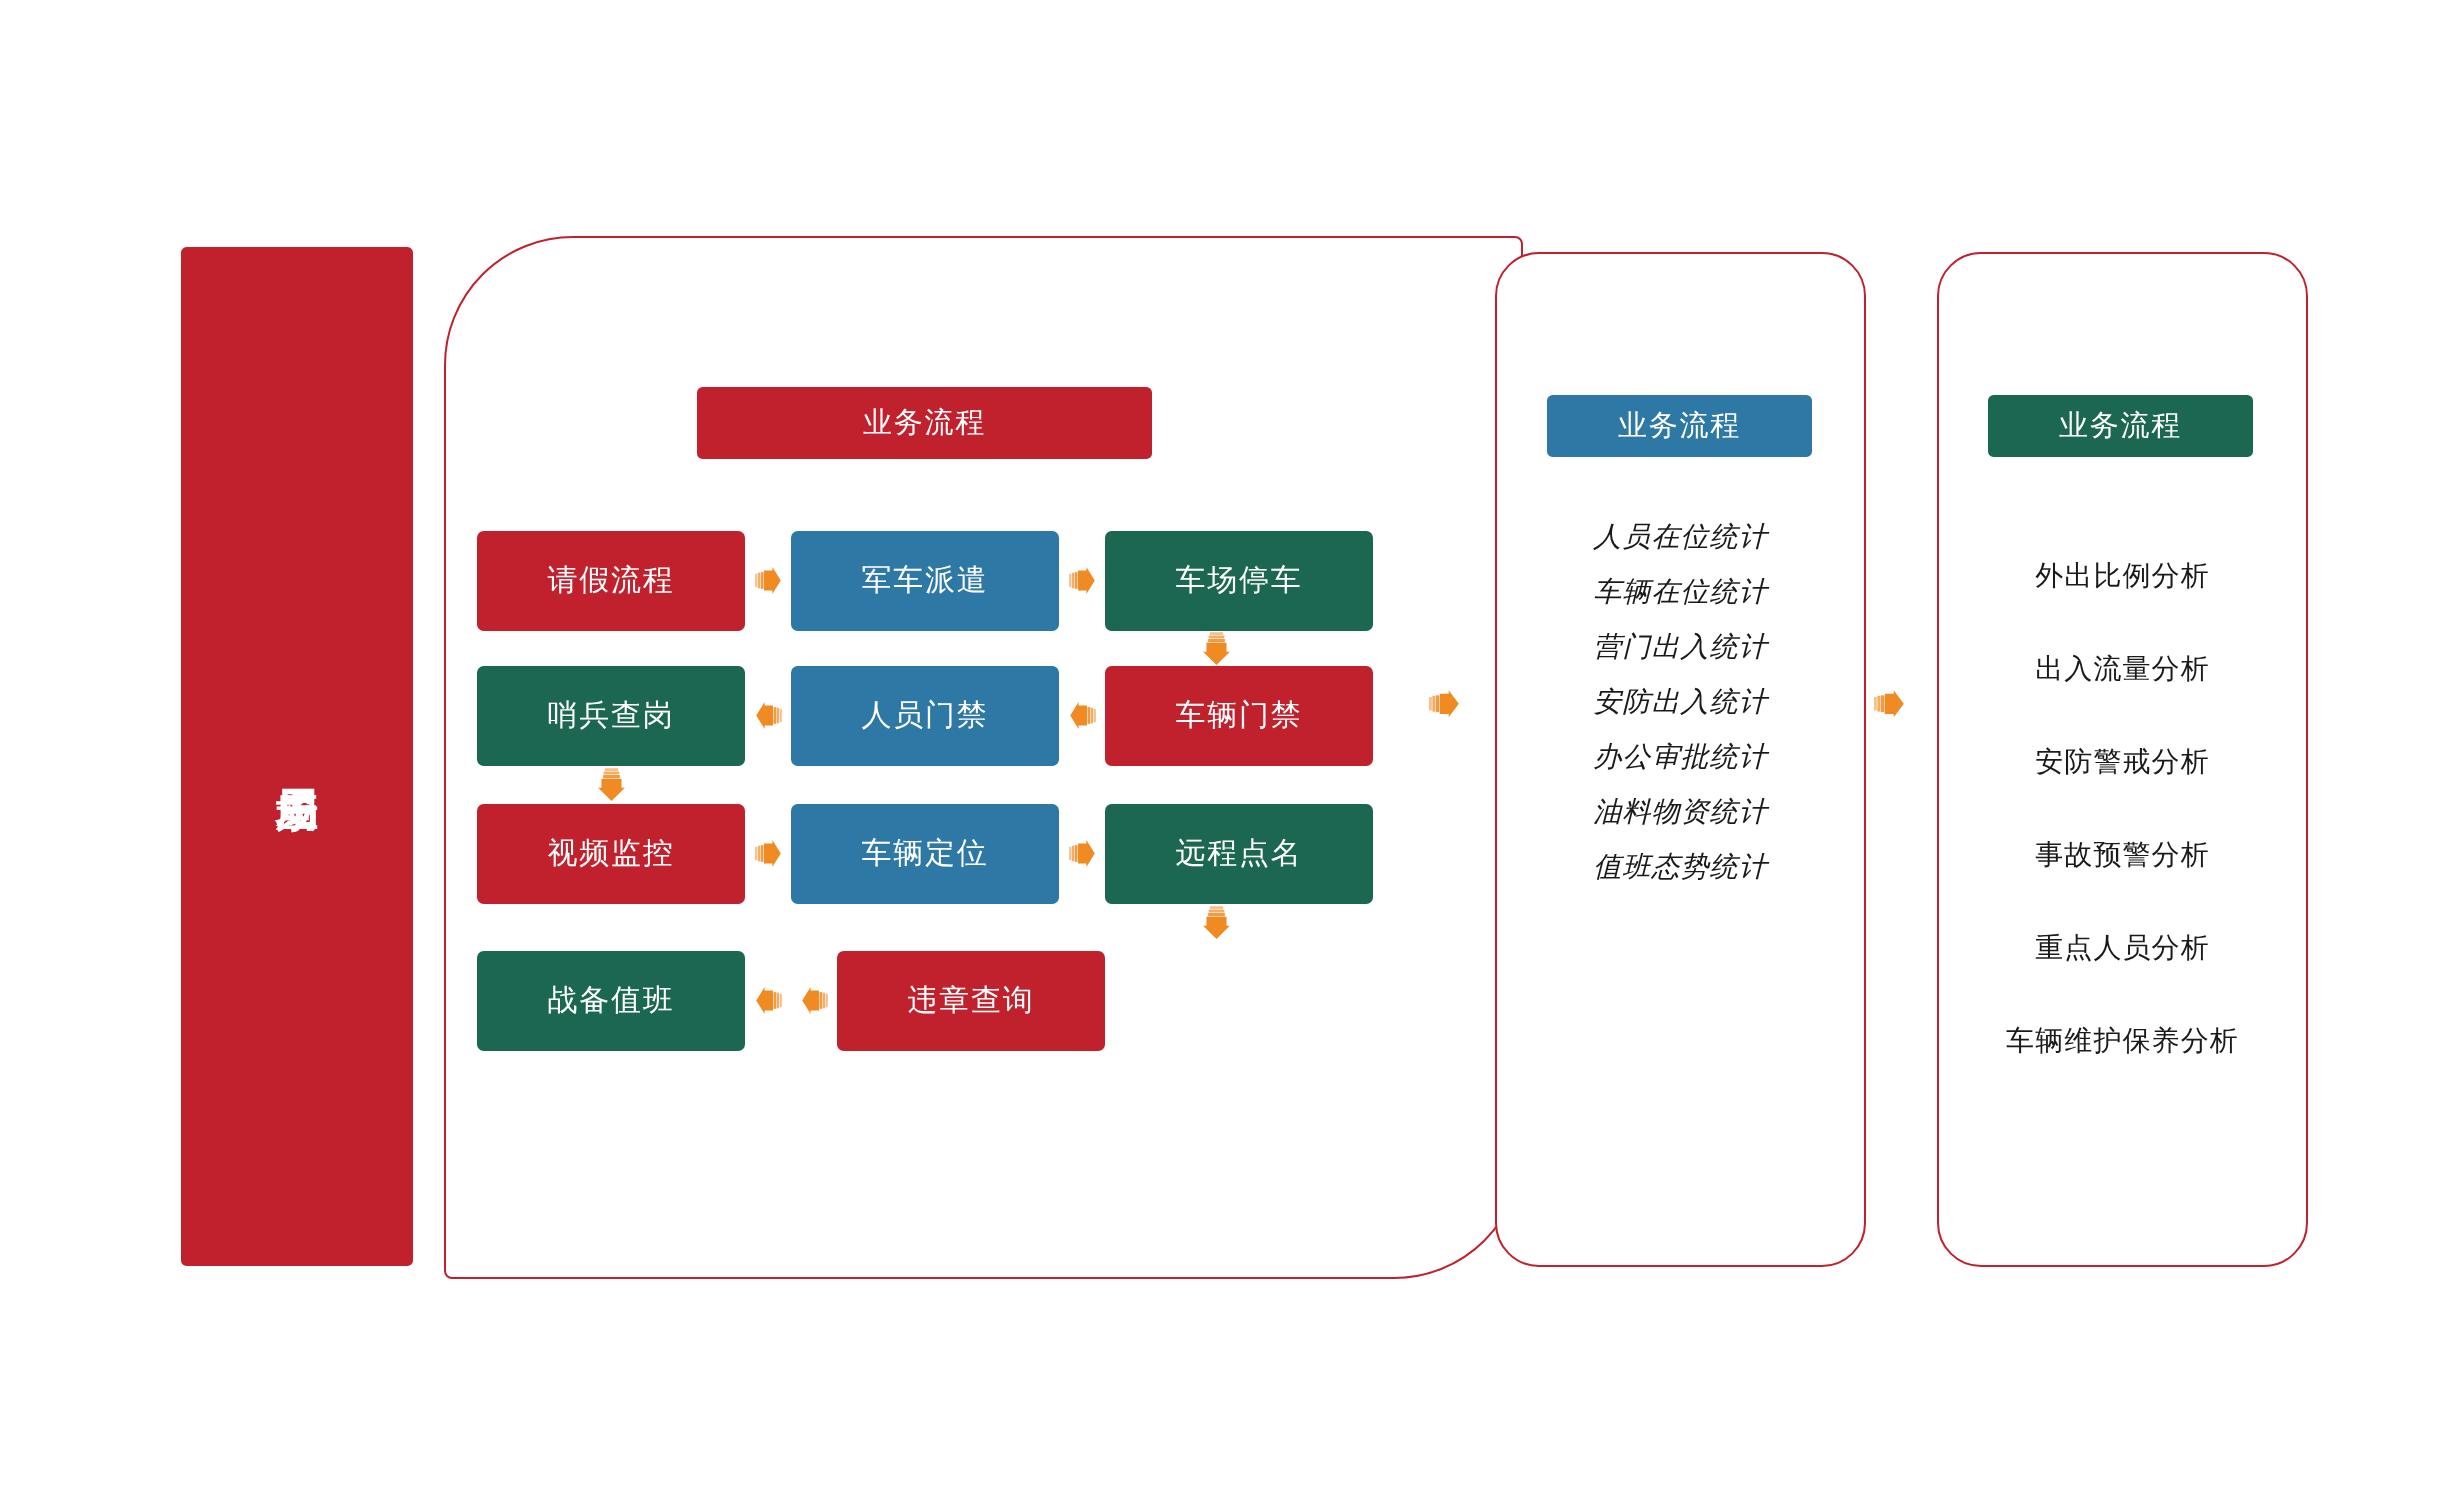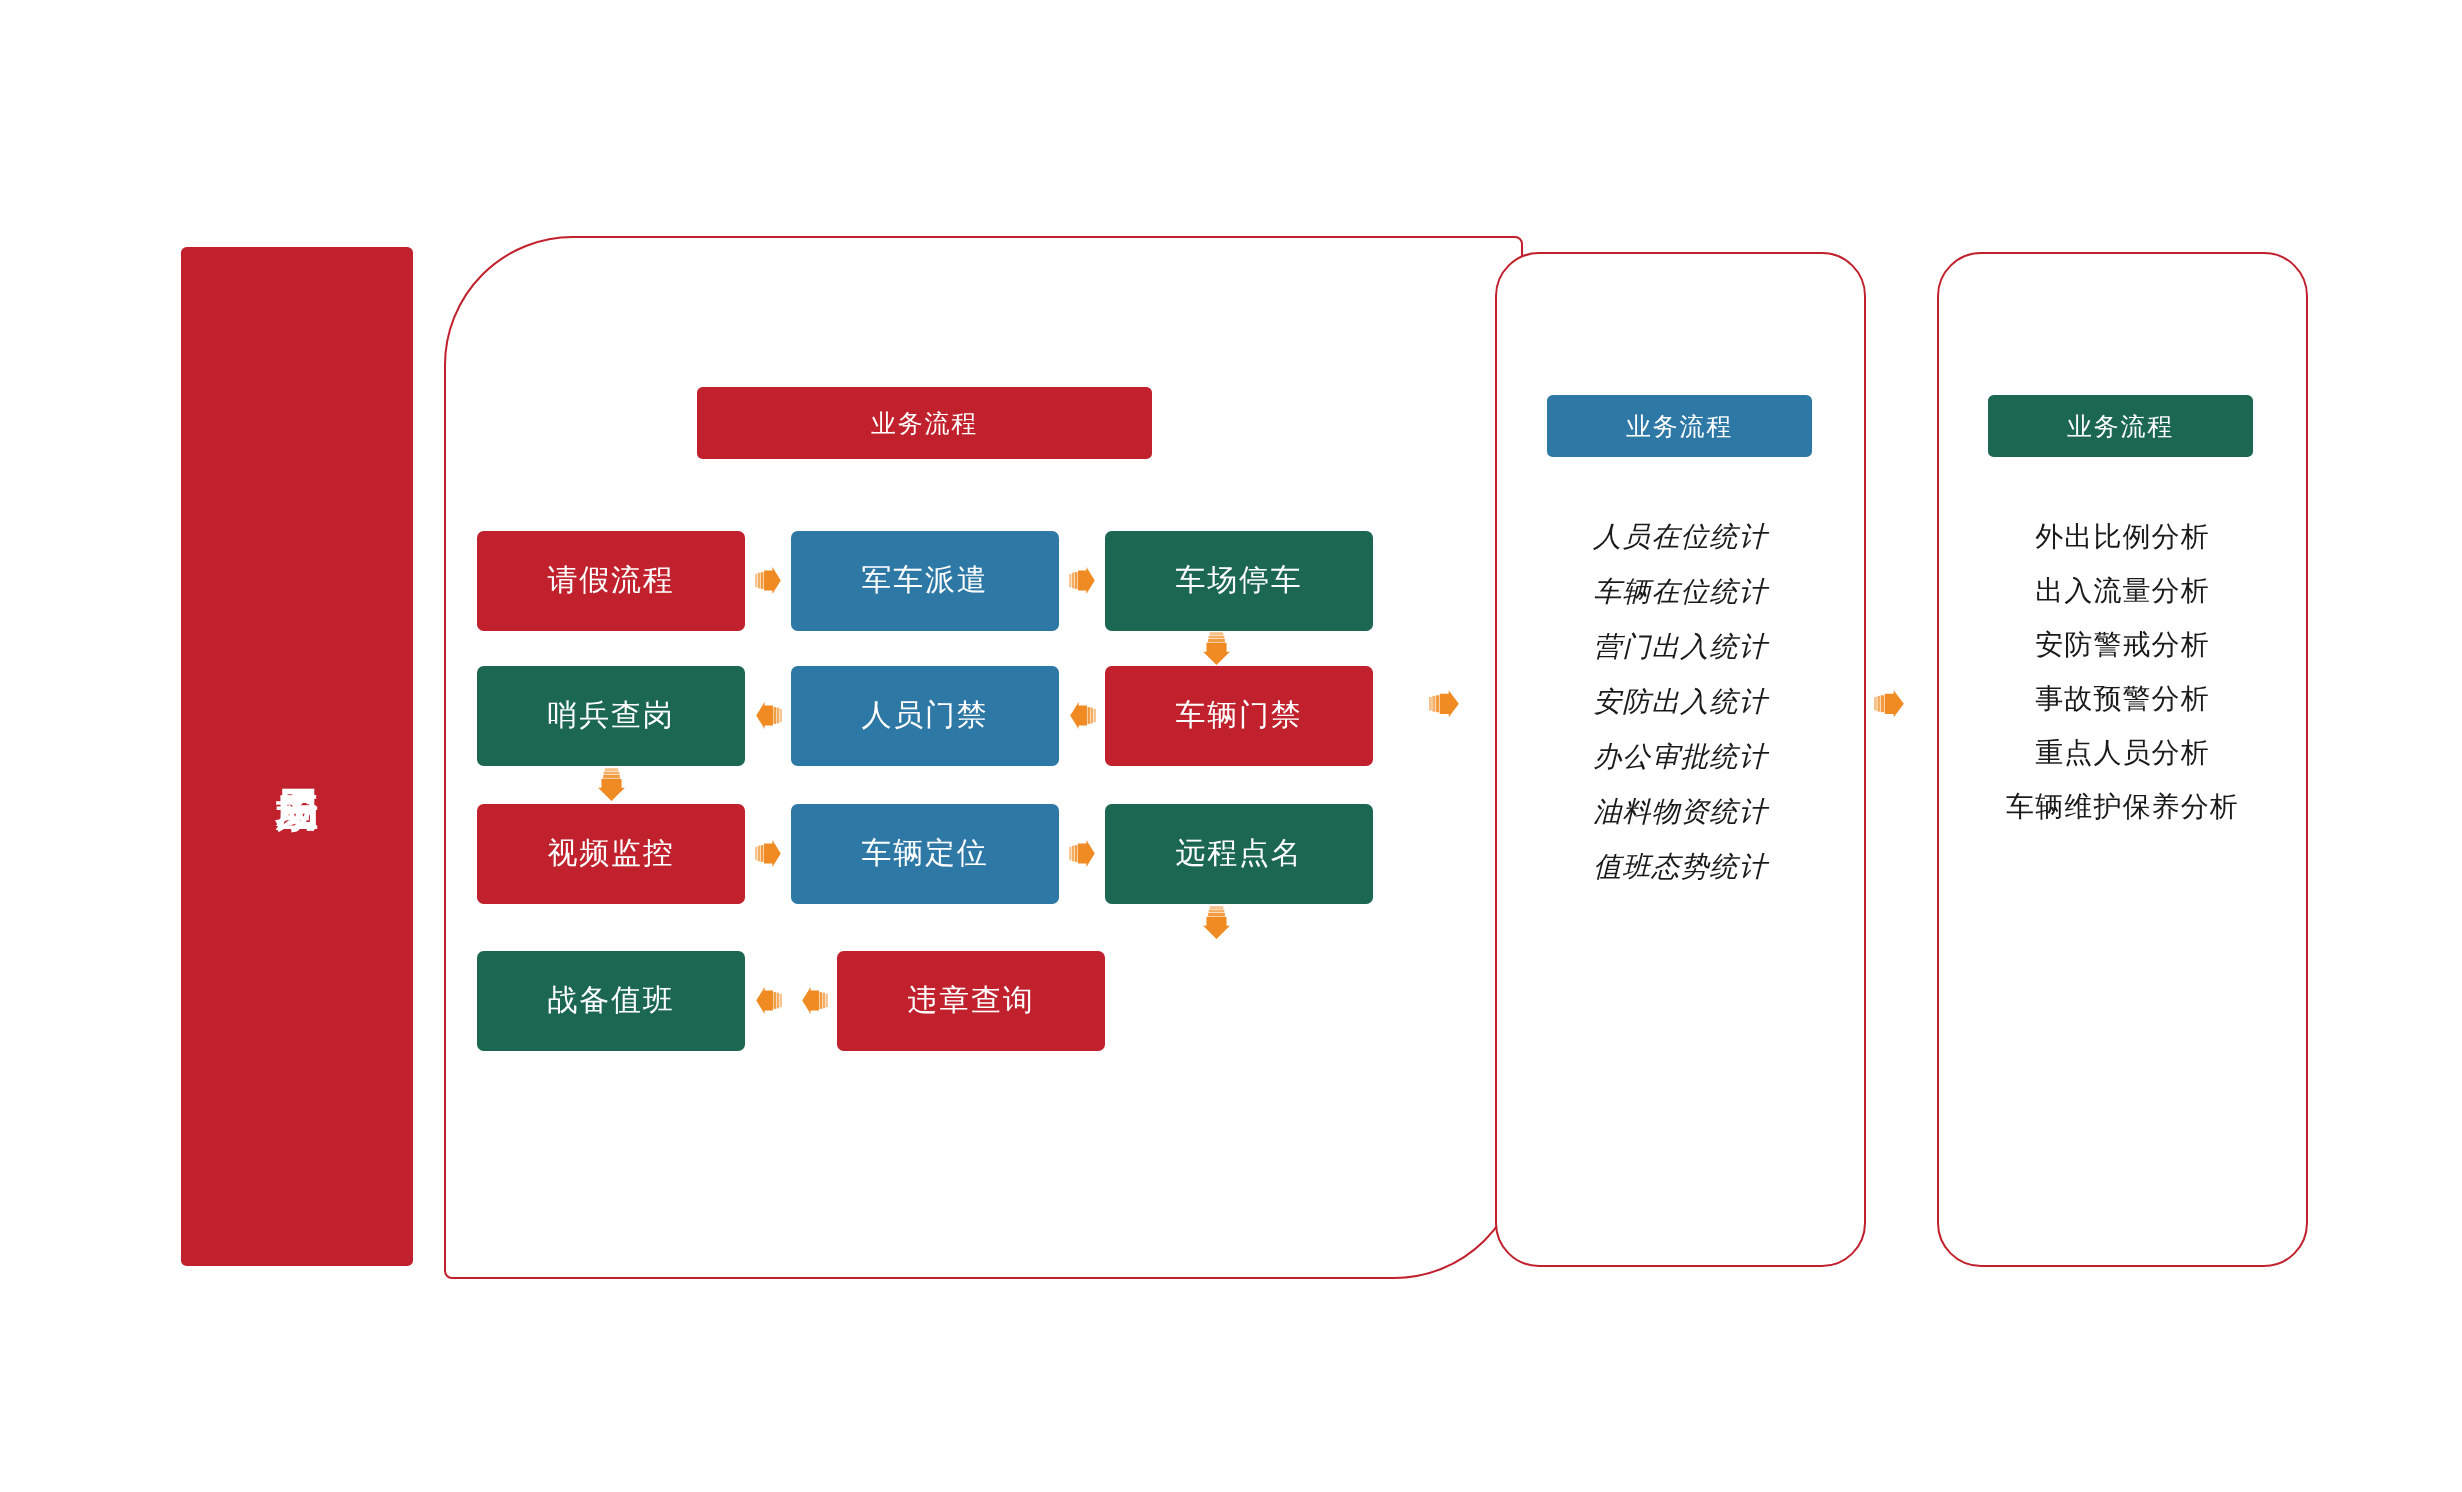--- a/index.html
+++ b/index.html
@@ -76,21 +76,21 @@
   }
 
   
   .chip {
     position: absolute;
     display: flex;
     align-items: center;
     justify-content: center;
     border-radius: 5.6px;
     color: #ffffff;
-    font-size: 25px;
+    font-size: 29px;
     letter-spacing: 1.7px;
   }
   .chip-flow {
     left: 697px;
     top: 387px;
     width: 455px;
     height: 72px;
     background: #C0212C;
   }
   .chip-stats {
@@ -198,21 +198,21 @@
   .list-stats    { left: 1495px; top: 523px; width: 371px; font-style: italic; }
   .list-analysis { left: 1937px; top: 523px; width: 371px; }
   .list-item {
     color: #1a1a1a;
     font-size: 28px;
     line-height: 1.0;
     letter-spacing: 1.1px;
     margin-bottom: 27px;
     white-space: nowrap;
   }
-  .list-analysis .list-item { margin-bottom: 26px; }
+  .list-analysis .list-item { margin-bottom: 26px; margin-top: 39px; }
 </style>
 </head>
 <body>
 
 <div class="stage">
 
   <div class="side-banner">
     <span class="side-banner-label">应用场景</span>
   </div>
 

